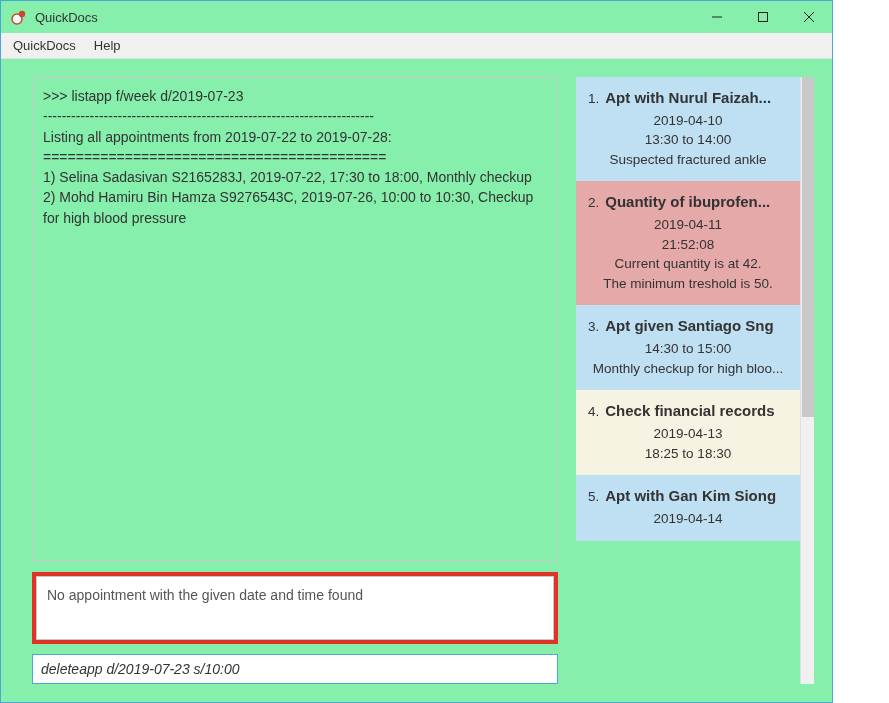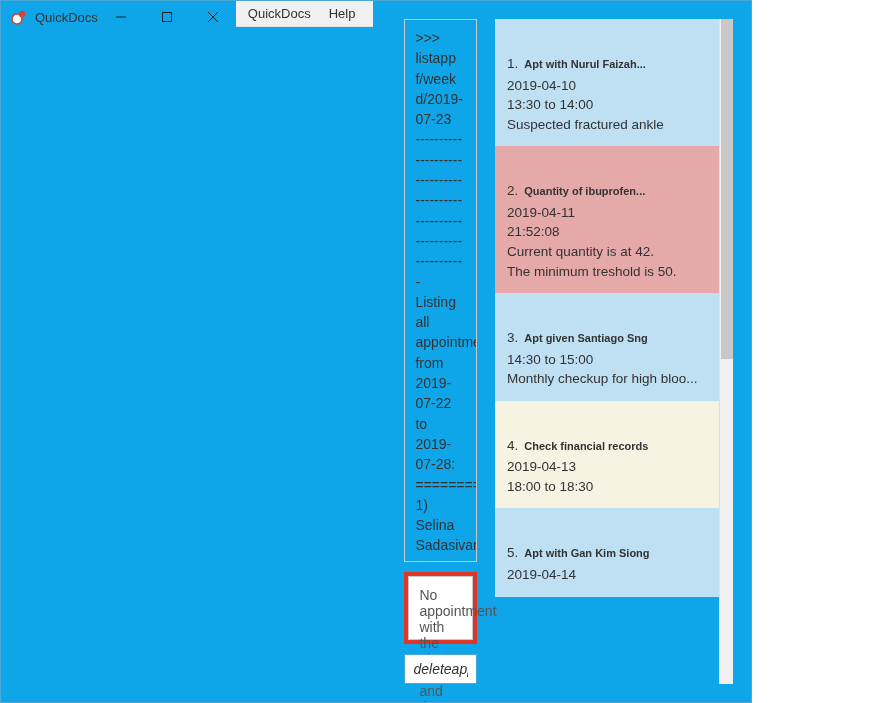--- a/index.html
+++ b/index.html
@@ -4,26 +4,26 @@
   <style>
     * { box-sizing: border-box; margin: 0; padding: 0; }
     body {
       font-family: "Segoe UI", Arial, sans-serif;
       background: #fff;
       width: 889px;
       height: 703px;
       overflow: hidden;
     }
     .window {
-      width: 752px;
+      width: 833px;
       height: 703px;
       border: 1px solid #4aa8d8;
-      background: #0ea5e9;
-      display: flex;
-      flex-direction: row;
+      background: #86efac;
+      display: flex;
+      flex-direction: column;
     }
     .titlebar {
       height: 32px;
       display: flex;
       align-items: center;
       padding-left: 10px;
       font-size: 13px;
       color: #333;
     }
     .titlebar .app-icon {
@@ -106,22 +106,22 @@
       overflow-y: hidden;
     }
     .card {
       padding: 10px 12px 12px 12px;
       font-size: 13.5px;
       color: #333;
       line-height: 1.45;
     }
     .card .card-head { display: flex; align-items: baseline; gap: 6px; margin-bottom: 2px;}
     .card .idx { font-size: 13.5px; }
-    .card .title { font-weight: 700; font-size: 11px; white-space: nowrap; overflow: hidden; text-overflow: ellipsis; flex:1;margin-top:28px;}
-    .card .line { white-space: nowrap; overflow: hidden; text-overflow: ellipsis; }
+    .card .title { font-weight: 700; font-size: 15px; white-space: nowrap; overflow: hidden; text-overflow: ellipsis; flex:1;}
+    .card .line { white-space: nowrap; overflow: hidden; text-overflow: ellipsis; text-align: center; }
     .card.blue { background: #bfdff3; }
     .card.red { background: #e6a9a9; }
     .card.beige { background: #f7f3e2; }
     .scrollbar {
       width: 14px;
       background: #f0f0f0;
       border-left: 1px solid #e0e0e0;
       position: relative;
     }
     .scrollbar .thumb {
@@ -212,21 +212,21 @@
             </div>
             <div class="line">14:30 to 15:00</div>
             <div class="line">Monthly checkup for high bloo...</div>
           </div>
           <div class="card beige">
             <div class="card-head">
               <span class="idx">4.</span> 
               <span class="title">Check financial records</span>
             </div>
             <div class="line">2019-04-13</div>
-            <div class="line">18:00 to 18:30</div>
+            <div class="line">18:25 to 18:30</div>
           </div>
           <div class="card blue">
             <div class="card-head">
               <span class="idx">5.</span> 
               <span class="title">Apt with Gan Kim Siong</span>
             </div>
             <div class="line">2019-04-14</div>
           </div>
         </div>
       <div class="scrollbar">

